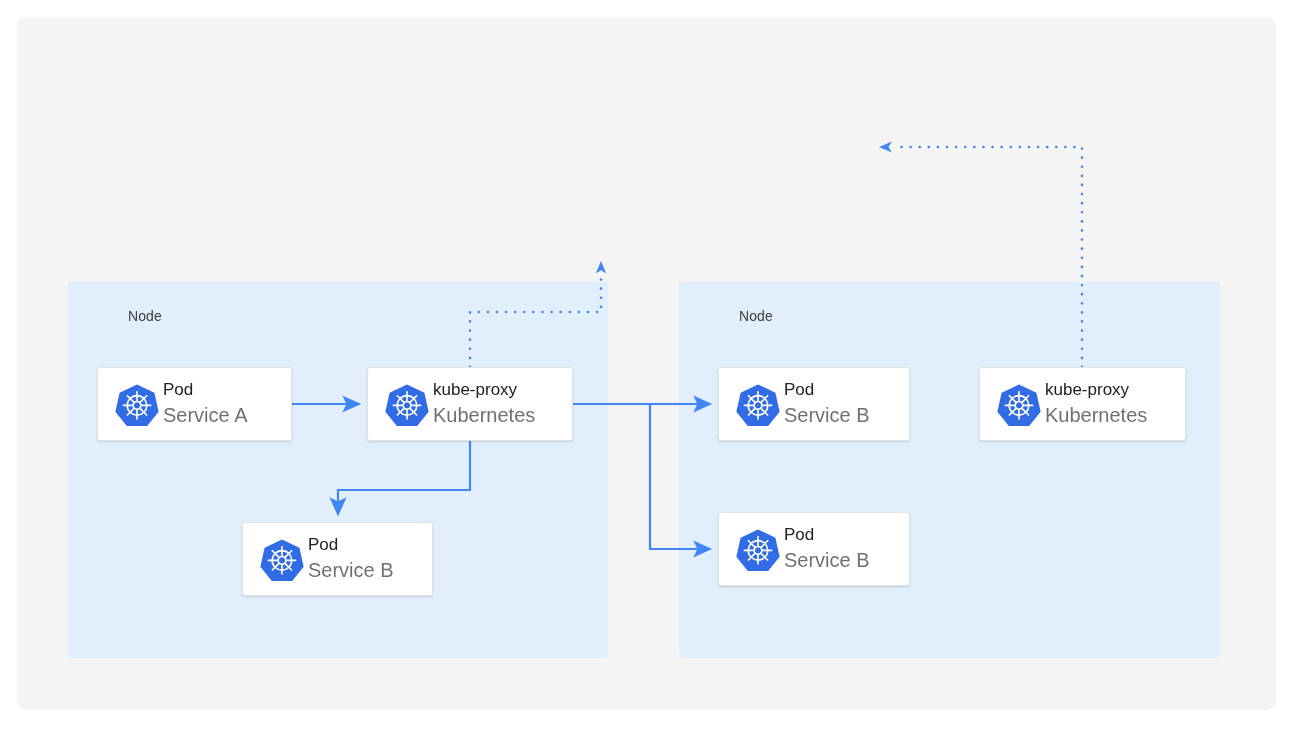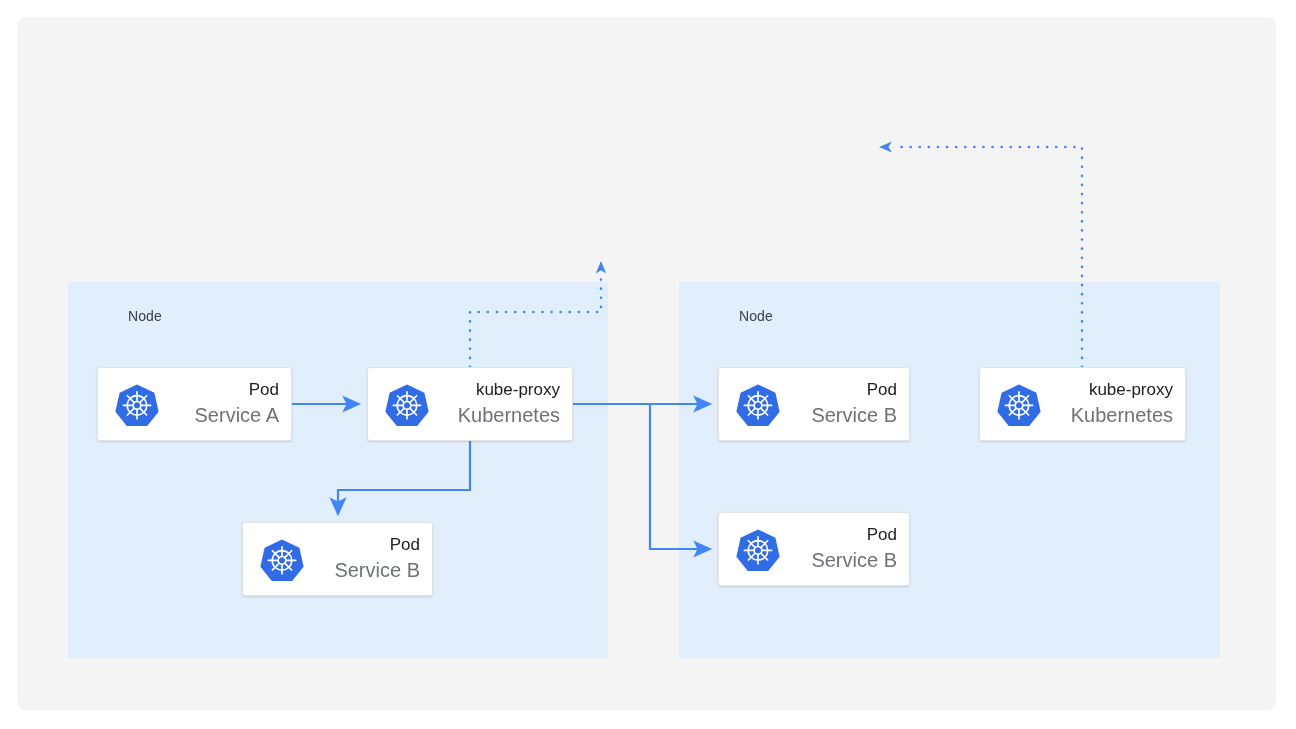--- a/index.html
+++ b/index.html
@@ -59,21 +59,21 @@
     box-sizing: border-box;
   }
   .card .k8s-logo {
     width: 44px;
     height: 44px;
     flex: 0 0 44px;
     margin-left: 17px;
   }
   .card .card-text {
     flex: 1 1 auto;
-    text-align: right;
+    text-align: left;
     padding-right: 12px;
     padding-left: 4px;
   }
   .card .card-title {
     font-size: 17px;
     color: #202124;
     line-height: 1.3;
     white-space: nowrap;
   }
   .card .card-sub {

